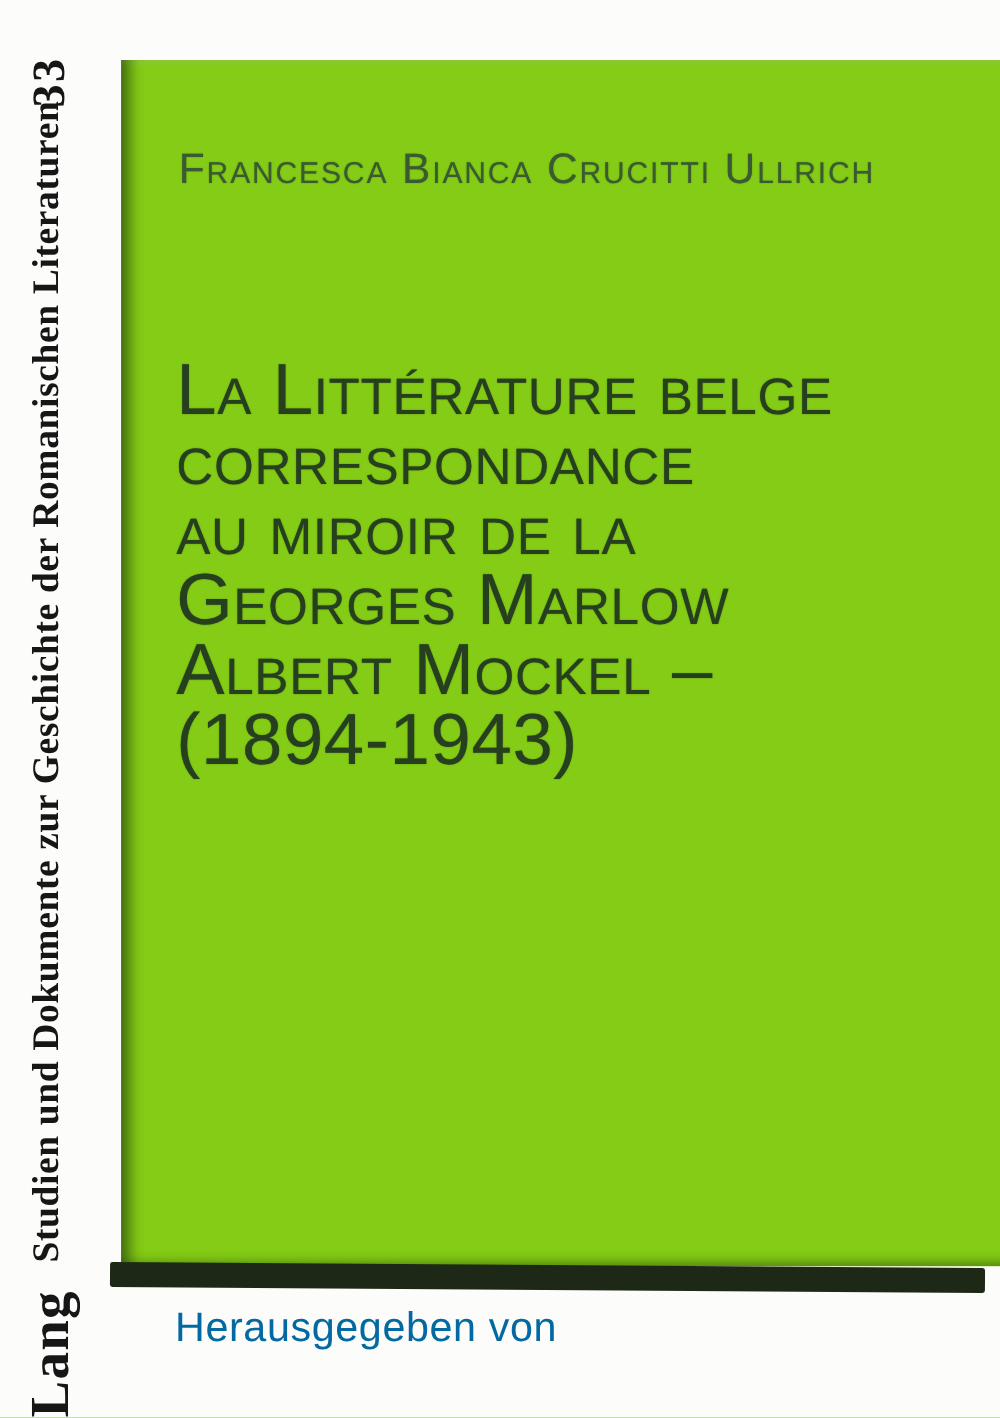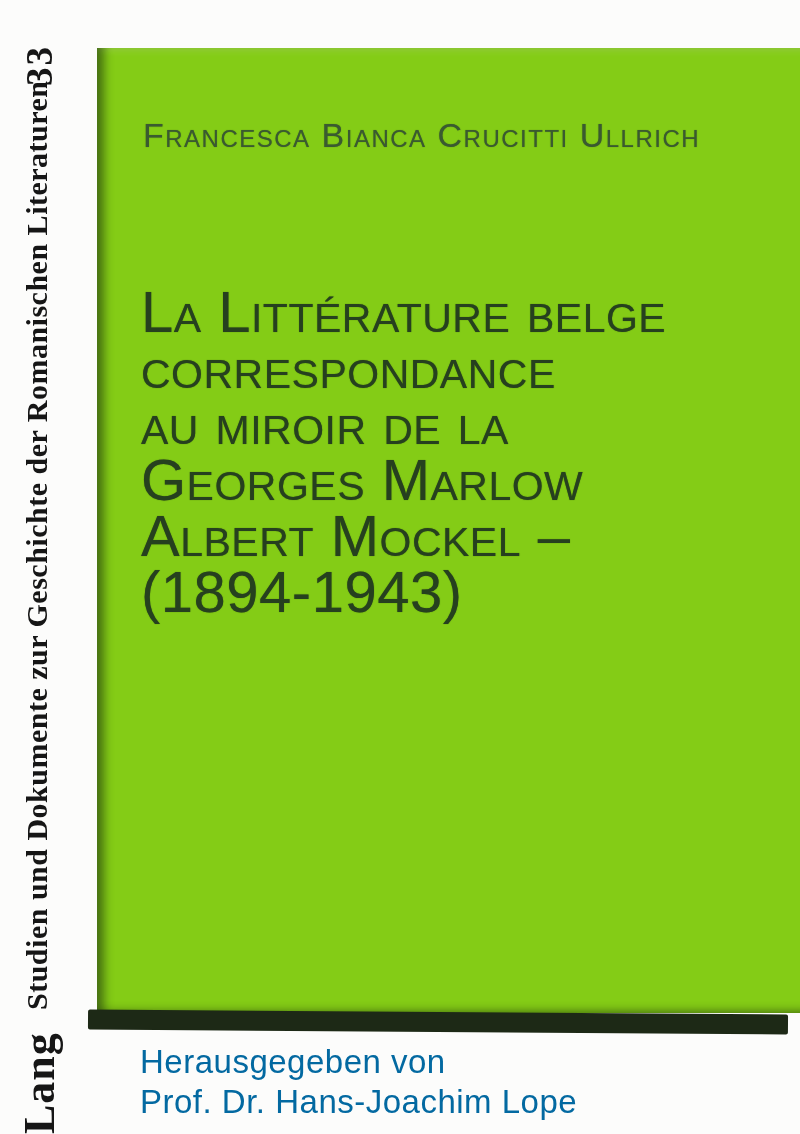--- a/index.html
+++ b/index.html
@@ -112,14 +112,13 @@
     <div>Georges Marlow</div>
     <div>Albert Mockel –</div>
     <div>(1894-1943)</div>
   </div>
 </div>
 
 <div id="cover-bottom-edge"></div>
 
 <div id="footer">
   <div>Herausgegeben von</div>
-  <div>Prof. Dr. Hans-Joachim Lope</div>
 </div>
 
 </body></html>

